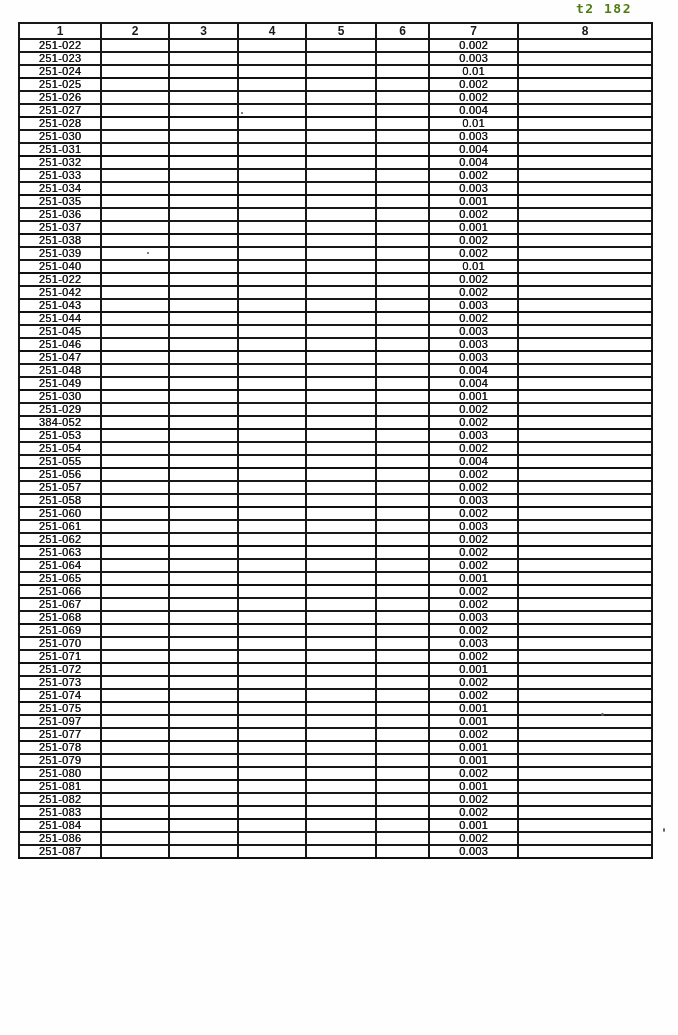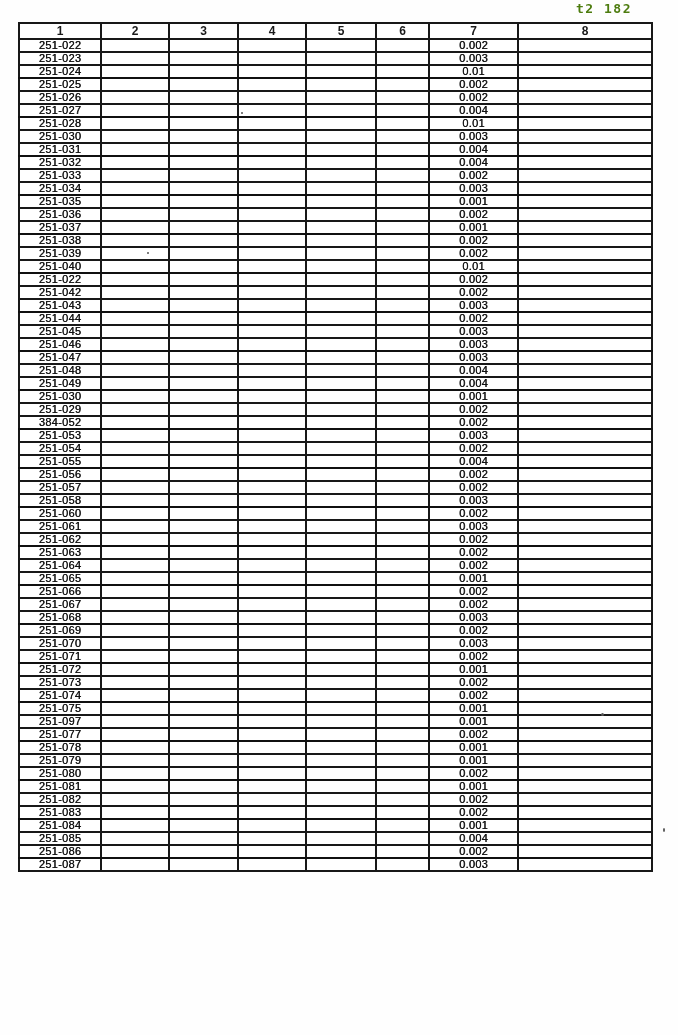--- a/index.html
+++ b/index.html
@@ -711,30 +711,20 @@
           <td class="row-id">251-084</td>
           <td></td>
           <td></td>
           <td></td>
           <td></td>
           <td></td>
           <td class="value">0.001</td>
           <td></td>
         </tr>
         <tr>
-          <td class="row-id">251-085</td>
-          <td></td>
-          <td></td>
-          <td></td>
-          <td></td>
-          <td></td>
-          <td class="value">0.004</td>
-          <td></td>
-        </tr>
-        <tr>
           <td class="row-id">251-086</td>
           <td></td>
           <td></td>
           <td></td>
           <td></td>
           <td></td>
           <td class="value">0.002</td>
           <td></td>
         </tr>
         <tr>

